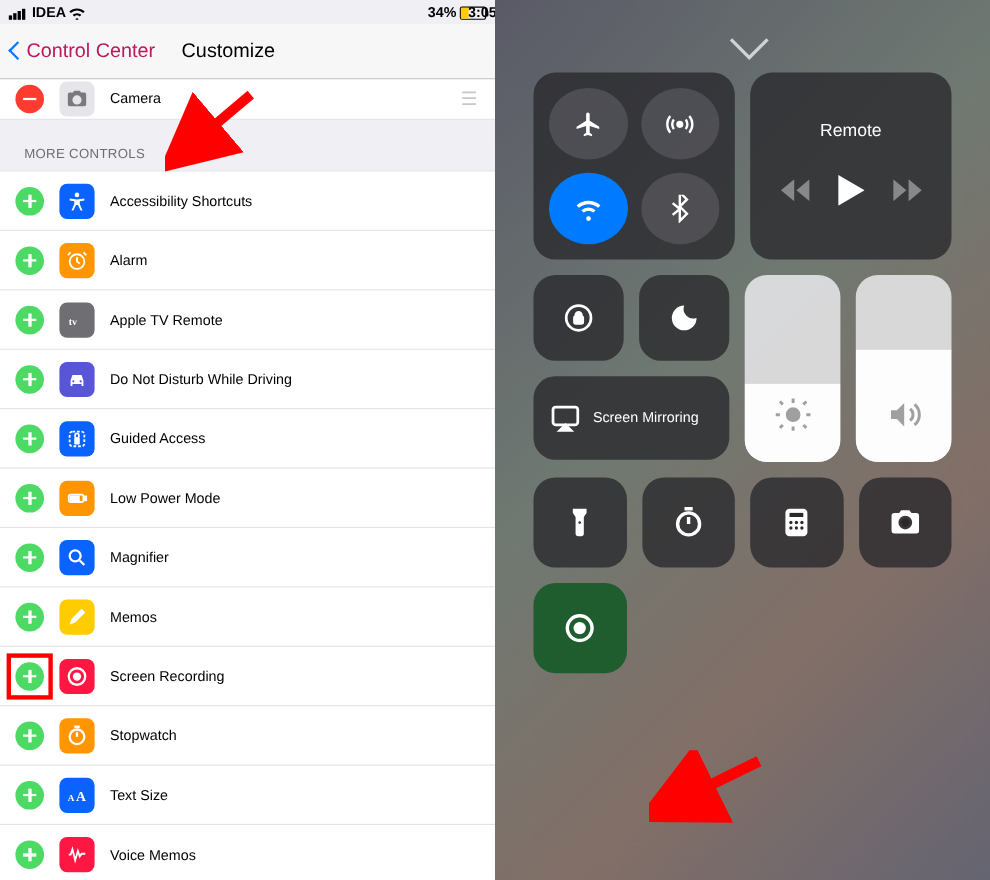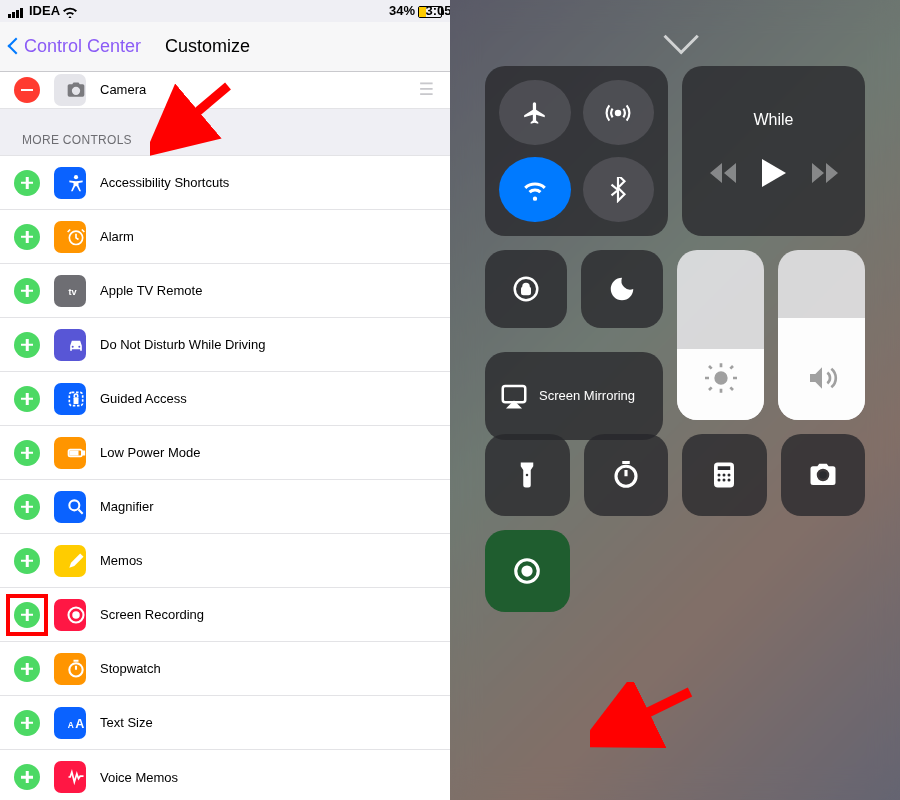--- a/index.html
+++ b/index.html
@@ -11,38 +11,38 @@
   .status { height:22px; display:flex; align-items:center; justify-content:space-between; padding:0 8px; font-size:13px; font-weight:600; color:#000; }
   .status .center { position:absolute; left:0; right:0; text-align:center; }
   .sig { display:flex; align-items:flex-end; gap:1px; margin-right:4px;}
   .sig span{display:inline-block;width:3px;background:#000;}
   .sig span:nth-child(1){height:4px}.sig span:nth-child(2){height:6px}.sig span:nth-child(3){height:8px}.sig span:nth-child(4){height:10px}
   .batt{display:inline-block;width:24px;height:12px;border:1px solid #000;border-radius:2px;position:relative;margin-left:3px;vertical-align:middle;}
   .batt:after{content:"";position:absolute;right:-3px;top:3px;width:2px;height:5px;background:#000;border-radius:0 1px 1px 0;}
   .batt i{display:block;height:100%;width:34%;background:#ffcc00;}
   
   .nav { height:50px; background:#f7f7f8; border-bottom:1px solid #c9c9cd; display:flex; align-items:center; padding:0 10px; font-size:18px; position:relative;}
-  .back { color:#8b5cf6; display:flex; align-items:center; gap:2px;}
+  .back { color:#be185d; display:flex; align-items:center; gap:2px;}
   .chev-l{width:12px;height:12px;border-left:2.5px solid #007aff;border-bottom:2.5px solid #007aff;transform:rotate(45deg);}
   .title{font-weight:400; color:#000; margin-left:24px;}
   
   .partial{background:#fff;border-bottom:1px solid #e3e3e6;display:flex;align-items:center;height:38px;padding:0 14px;gap:14px;}
   .grip{margin-left:auto;color:#c8c8cc;letter-spacing:2px;font-size:17px;}
   .minus{width:26px;height:26px;border-radius:50%;background:#ff3b30;display:flex;align-items:center;justify-content:center;}
   .minus:before{content:"";width:12px;height:2.5px;background:#fff;}
   
   .sect{font-size:12px;color:#6d6d72;padding:24px 22px 8px;border-bottom:1px solid #e3e3e6;letter-spacing:0.3px;}
   
   .rows{background:#fff;overflow:hidden;}
   .row{display:flex;align-items:center;height:54px;padding:0 14px;gap:14px;border-bottom:1px solid #e3e3e6;position:relative;}
   .row:last-child{border-bottom:none;}
   .add{width:26px;height:26px;border-radius:50%;background:#4cd964;position:relative;flex-shrink:0;}
   .add:before,.add:after{content:"";position:absolute;background:#fff;top:50%;left:50%;transform:translate(-50%,-50%);}
   .add:before{width:12px;height:2.5px}.add:after{width:2.5px;height:12px}
-  .app{width:32px;height:32px;border-radius:7px;display:flex;align-items:center;justify-content:flex-end;color:#fff;flex-shrink:0;}
+  .app{width:32px;height:32px;border-radius:7px;display:flex;align-items:center;justify-content:center;color:#fff;flex-shrink:0;font-family:Liberation Serif, serif;}
   .app svg{width:20px;height:20px;}
   .lbl{font-size:13px;color:#000;}
   .hilite{position:absolute;left:6px;top:6px;width:42px;height:42px;border:4px solid #ff0000;pointer-events:none;}
   
   .arrow{position:absolute;pointer-events:none;}
   .arrow svg{display:block;}
   
   .cc{position:relative;width:100%;height:100%;display:flex;flex-direction:column;align-items:center;padding-top:20px;}
   .chev-d{width:40px;height:12px;margin:10px auto 24px;display:flex;justify-content:center;}
   .chev-d:before{content:"";width:22px;height:22px;border-right:3px solid rgba(255,255,255,.7);border-bottom:3px solid rgba(255,255,255,.7);transform:rotate(45deg) translateY(-8px);}
@@ -57,21 +57,21 @@
   .music .mt{font-size:16px;}
   .mctrls{display:flex;gap:26px;align-items:center;color:rgba(255,255,255,.4);}
   .mctrls .play{color:#fff;}
   .cc-row2{width:380px;display:grid;grid-template-columns:82px 82px 1fr 1fr;gap:14px;height:170px;margin-bottom:14px;}
   .sm{width:82px;height:78px;border-radius:20px;}
   .col2{display:grid;grid-template-rows:1fr 1fr;gap:14px;}
   .tall{border-radius:20px;height:170px;display:flex;flex-direction:column;align-items:center;justify-content:flex-end;color:rgba(0,0,0,.55);position:relative;overflow:hidden;}
   .tall.light{background:rgba(230,230,232,.88);}
   .tall .fill{position:absolute;left:0;right:0;bottom:0;background:rgba(255,255,255,.95);}
   .tall .icn{position:relative;margin-bottom:22px;opacity:.55;}
-  .mir{height:88px;display:flex;align-items:center;gap:10px;padding:0 14px;color:#fff;font-size:13px;}
+  .mir{height:76px;display:flex;align-items:center;gap:10px;padding:0 14px;color:#fff;font-size:13px;}
   .cc-row3{width:380px;display:grid;grid-template-columns:repeat(4,1fr);gap:14px;margin-bottom:14px;}
   .sq{height:82px;border-radius:20px;display:flex;align-items:center;justify-content:center;color:#fff;}
   .sq.dark{background:rgba(40,40,44,.78);}
   .sq.green{background:#1f5d2f;}
   .sq svg,.sm svg,.mir svg{width:30px;height:30px;}
   .cc-row4{width:380px;display:grid;grid-template-columns:repeat(4,1fr);gap:14px;}
 </style>
 </head>
 <body>
 
@@ -278,21 +278,21 @@
               <path d="M12 18a2 2 0 100 4 2 2 0 000-4zM6 13a9 9 0 0112 0l-2 2a6 6 0 00-8 0zM2 9a15 15 0 0120 0l-2 2a12 12 0 00-16 0z"></path>
             </svg>
         </div>
         <div class="cbtn dark">
           <svg viewBox="0 0 24 24" fill="none" stroke="#fff" stroke-width="2">
               <path d="M12 2v20l6-6-6-6 6-6-6-6zM6 7l6 5M6 17l6-5"></path>
             </svg>
         </div>
       </div>
       <div class="tile music">
-        <div class="mt">While</div>
+        <div class="mt">Remote</div>
         <div class="mctrls">
           <span><svg width="26" height="20">
                 <path d="M12 0L0 10l12 10zM26 0L14 10l12 10z" fill="currentColor"></path>
               </svg></span>
           <span class="play"><svg width="24" height="28">
                 <path d="M0 0v28l24-14z" fill="currentColor"></path>
               </svg></span>
           <span><svg width="26" height="20">
                 <path d="M0 0l12 10L0 20zM14 0l12 10-12 10z" fill="currentColor"></path>
               </svg></span>

